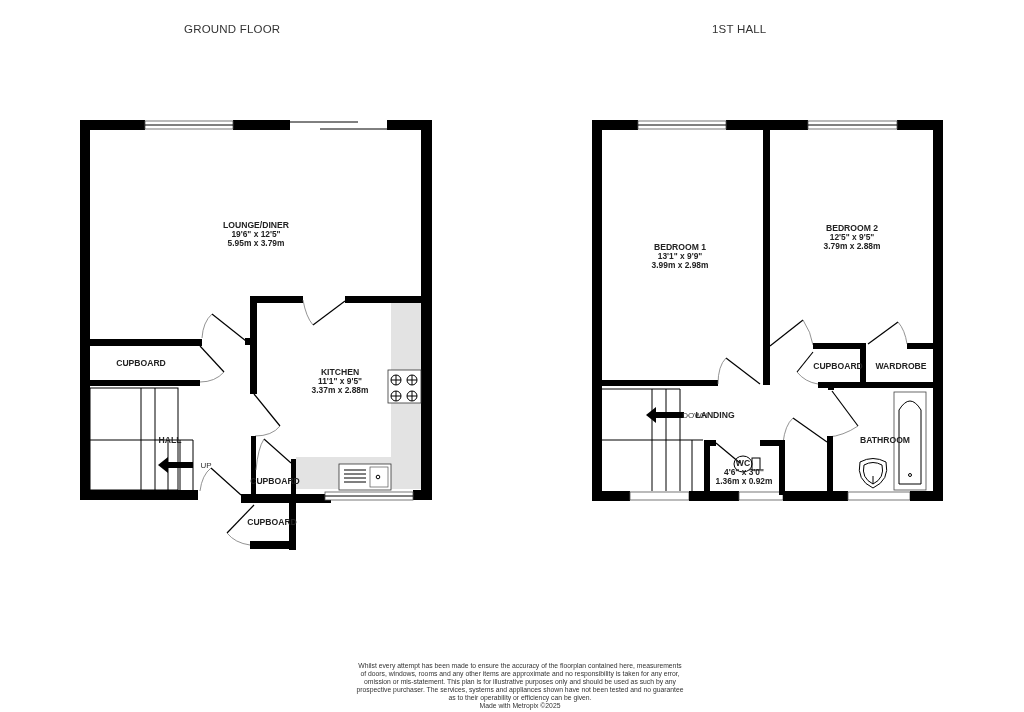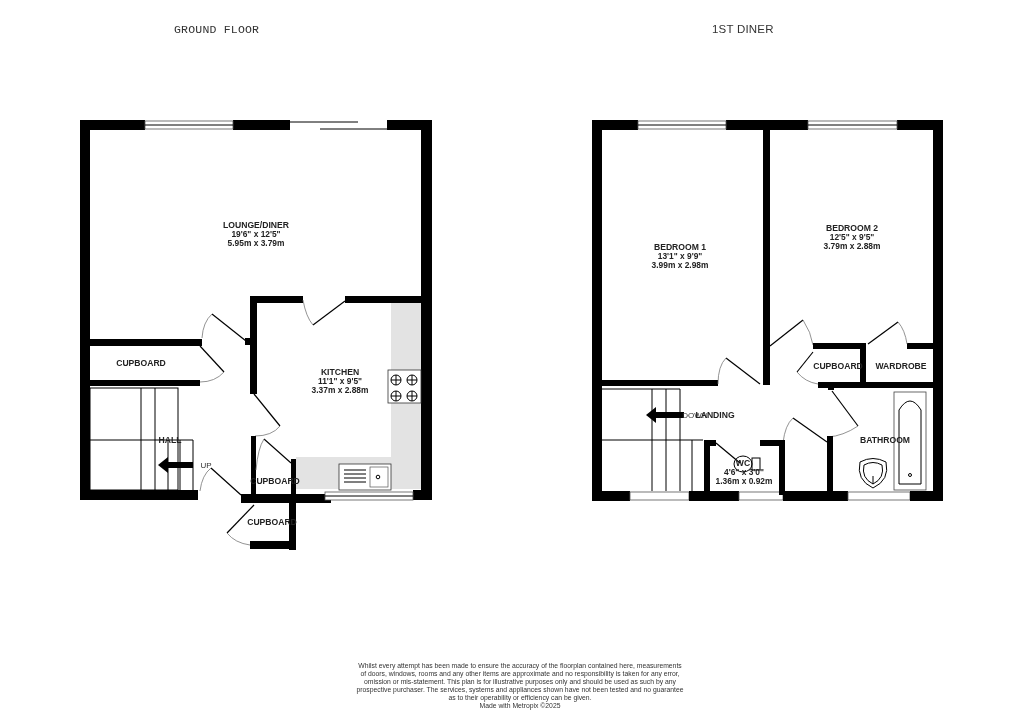--- a/index.html
+++ b/index.html
@@ -1,37 +1,37 @@
 <!DOCTYPE html>
 <html><head>
   <meta charset="utf-8">
   <style>
     html, body { margin: 0; padding: 0; background: #ffffff; }
     body { width: 1024px; height: 712px; position: relative; overflow: hidden; font-family: "Liberation Sans", sans-serif; color: #222; }
     .floor-title { position: absolute; top: 23px; font-size: 11.5px; letter-spacing: 0.2px; color: #333; }
-    #ground-title { left: 174px; font-family: Liberation Mono, monospace; }
+    #ground-title { left: 184px; }
     #first-title { left: 712px; }
     svg#plan { position: absolute; left: 0; top: 0; }
     .wall { fill: #000; }
     .thin { stroke: #000; stroke-width: 1; fill: none; }
     .arc { stroke: #777; stroke-width: 0.8; fill: none; }
     .door { stroke: #000; stroke-width: 1.2; }
     .grey { fill: #e3e3e3; }
     .win { fill: #fff; stroke: #555; stroke-width: 0.8; }
     .lbl { font-family: "Liberation Sans", sans-serif; font-weight: bold; font-size: 8.6px; fill: #222; text-anchor: middle; }
     .dim { font-family: "Liberation Sans", sans-serif; font-weight: bold; font-size: 8.4px; fill: #222; text-anchor: middle; }
     .small { font-family: "Liberation Sans", sans-serif; font-size: 8px; fill: #333; text-anchor: middle; }
     .disclaimer { position: absolute; left: 330px; top: 662px; width: 380px; text-align: center; font-size: 6.8px; line-height: 8.1px; color: #333; }
     .disclaimer span { display: block; }
   </style>
 </head>
 <body>
 
 <div class="floor-title" id="ground-title">GROUND FLOOR</div>
-<div class="floor-title" id="first-title">1ST DINER</div>
+<div class="floor-title" id="first-title">1ST HALL</div>
 
 <svg id="plan" width="1024" height="712" viewBox="0 0 1024 712">
 
   <g>
 
     <rect class="grey" x="391" y="303" width="30" height="186"></rect>
     <rect class="grey" x="296" y="457" width="100" height="32"></rect>
 
     <rect class="wall" x="80" y="120" width="10" height="380"></rect>
     <rect class="wall" x="80" y="120" width="65" height="10"></rect>

